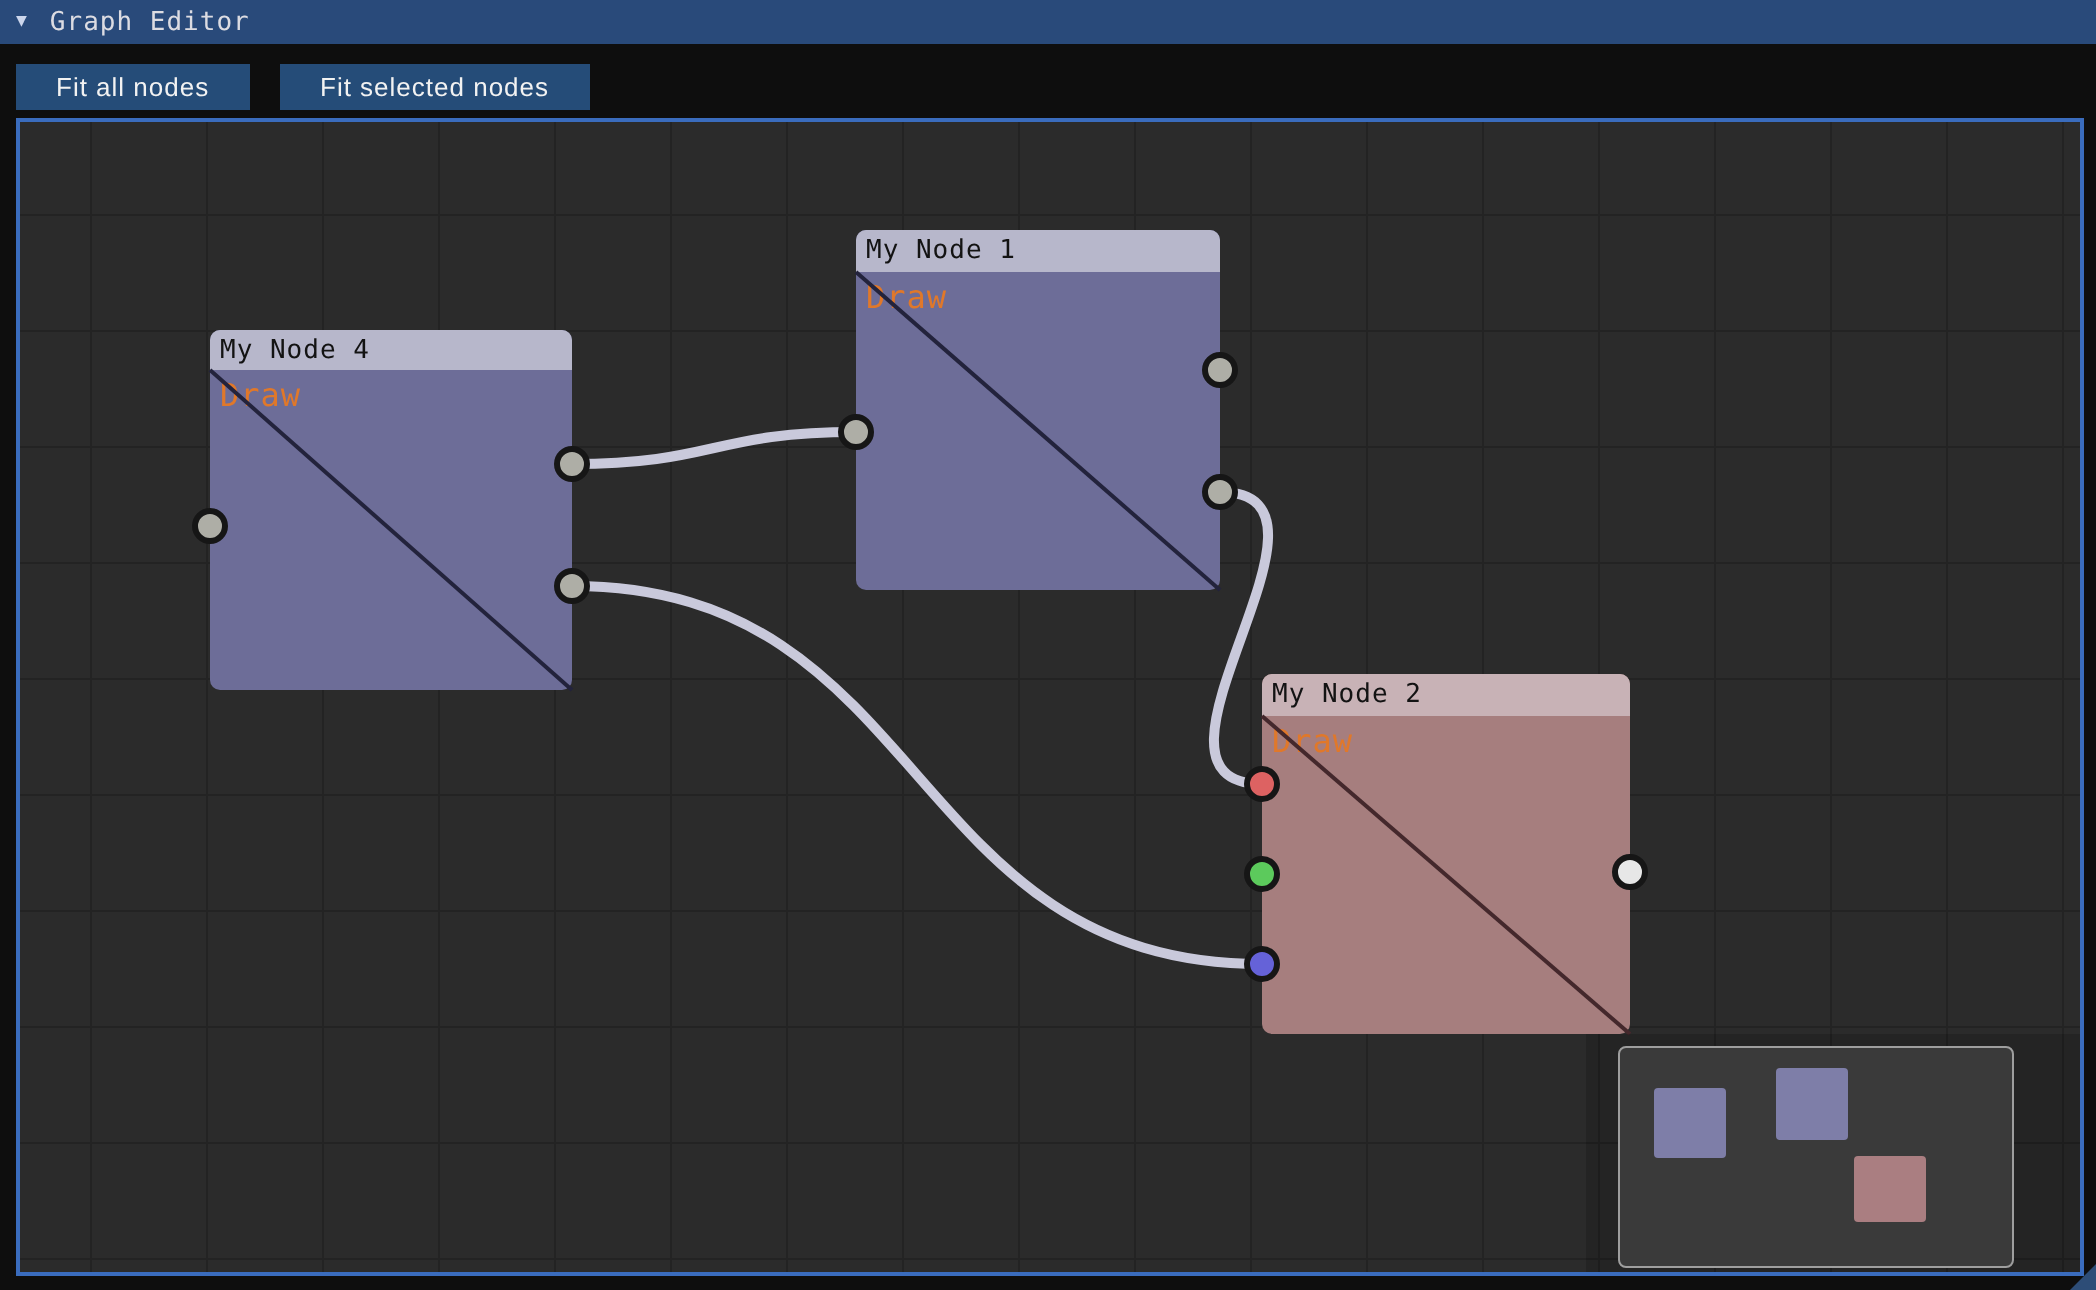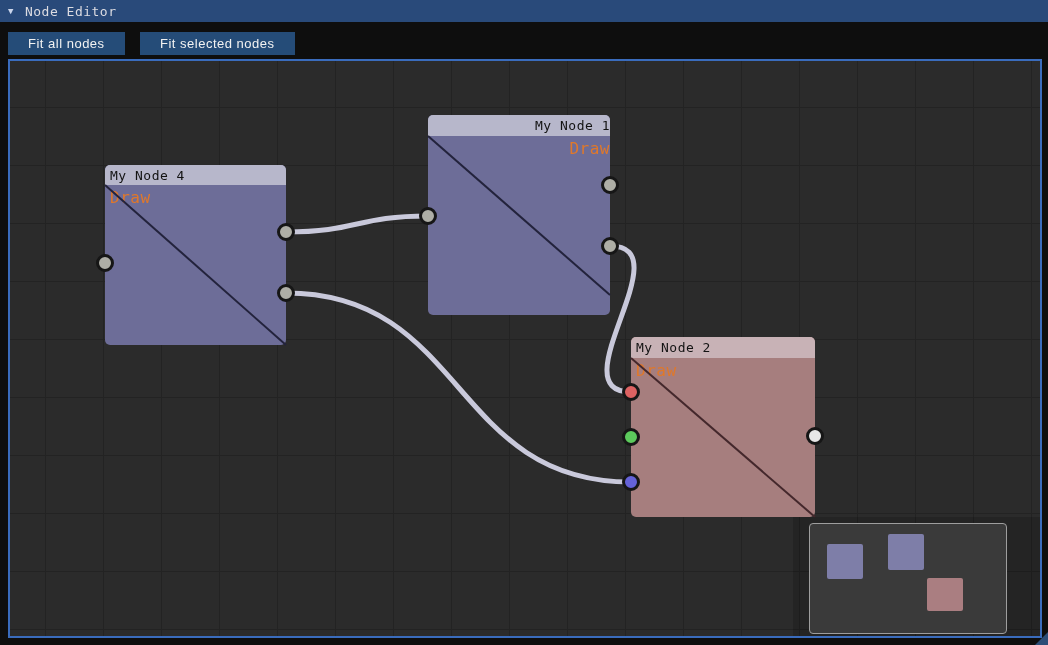--- a/index.html
+++ b/index.html
@@ -47,39 +47,39 @@
   #resize-grip{
     position:absolute;right:0;bottom:0;width:0;height:0;
     border-left:13px solid transparent;border-bottom:13px solid #2d4d77;
   }
 </style>
 </head>
 <body>
 
 <div class="titlebar">
   <span class="collapse-arrow">▼</span>
-  <span>Node Editor</span>
+  <span>Graph Editor</span>
 </div>
 
 <button class="btn" id="fit-all-btn">Fit all nodes</button>
 <button class="btn" id="fit-selected-btn">Fit selected nodes</button>
 
 <div id="canvas"></div>
 
 <svg id="links-svg" viewBox="0 0 1048 645">
     <path d="M 286 232 C 357.449282711585 232, 356.550717288415 216, 428 216" fill="none" stroke="#c9c9db" stroke-width="5" stroke-linecap="round"></path>
     <path d="M 610 246 C 683.7512711754855 246, 557.2487288245145 392, 631 392" fill="none" stroke="#c9c9db" stroke-width="5" stroke-linecap="round"></path>
     <path d="M 286 293 C 466 293, 451 482, 631 482" fill="none" stroke="#c9c9db" stroke-width="5" stroke-linecap="round"></path>
   </svg>
 <div id="scene" style="pointer-events:none;">
     <div class="node" style="left: 105px; top: 165px; width: 181px; height: 180px; background: rgb(109, 109, 152); pointer-events: auto;">
       <div class="node-header" style="background: rgb(183, 183, 203); color: rgb(19, 19, 19); height: 20px; line-height: 21px;">My Node 4</div>
       <div class="node-label" style="color: rgb(224, 120, 42);">Draw</div>
     </div>
-    <div class="node" style="left: 428px; top: 115px; width: 182px; height: 200px; background: rgb(109, 109, 152); pointer-events: auto; text-align: right;">
+    <div class="node" style="left: 428px; top: 115px; width: 182px; height: 180px; background: rgb(109, 109, 152); pointer-events: auto;">
       <div class="node-header" style="background: rgb(183, 183, 203); color: rgb(19, 19, 19); height: 21px; line-height: 22px;">My Node 1</div>
       <div class="node-label" style="color: rgb(224, 120, 42);">Draw</div>
     </div>
     <div class="node" style="left: 631px; top: 337px; width: 184px; height: 180px; background: rgb(166, 126, 126); pointer-events: auto;">
       <div class="node-header" style="background: rgb(200, 178, 182); color: rgb(19, 19, 19); height: 21px; line-height: 22px;">My Node 2</div>
       <div class="node-label" style="color: rgb(224, 120, 42);">Draw</div>
     </div>
   </div>
 <svg id="pins-svg" viewBox="0 0 1048 645">
     <line x1="105" y1="185" x2="286" y2="345" stroke="#23233c" stroke-width="2"></line>

